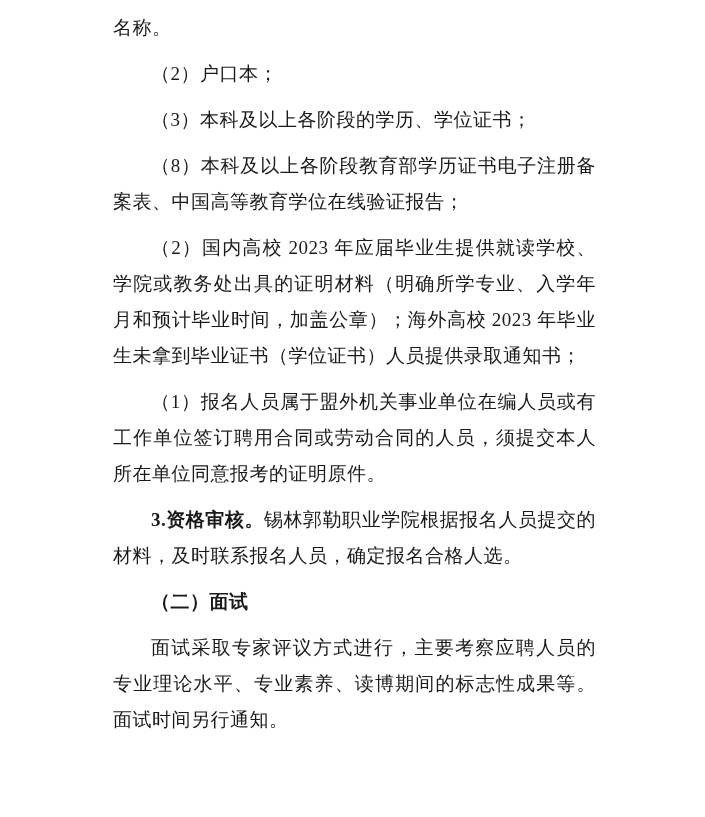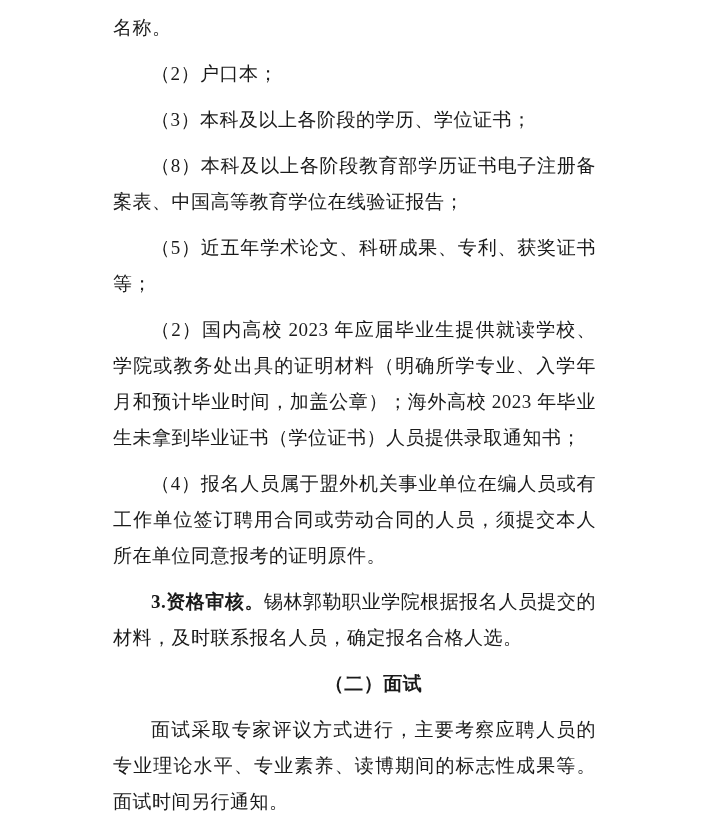--- a/index.html
+++ b/index.html
@@ -29,46 +29,45 @@
   .doc-page p {
     margin: 10px;
     padding: 0;
     text-indent: 2em;
   }
   .doc-page p.no-indent {
     text-indent: 0;
   }
   .doc-page p.heading {
     font-weight: bold;
-    text-align: center;
+    text-align: left;
   }
   .bold-lead {
     font-weight: bold;
   }
 </style>
 </head>
 <body>
 
 <div class="doc-page">
 
   <p class="no-indent">名称。</p>
 
 
   <p>（2）户口本；</p>
 
   <p>（3）本科及以上各阶段的学历、学位证书；</p>
 
   <p>（8）本科及以上各阶段教育部学历证书电子注册备案表、中国高等教育学位在线验证报告；</p>
 
-  <p>（5）近五年学术论文、科研成果、专利、获奖证书等；</p>
 
 
   <p>（2）国内高校 2023 年应届毕业生提供就读学校、学院或教务处出具的证明材料（明确所学专业、入学年月和预计毕业时间，加盖公章）；海外高校 2023 年毕业生未拿到毕业证书（学位证书）人员提供录取通知书；</p>
 
-  <p>（4）报名人员属于盟外机关事业单位在编人员或有工作单位签订聘用合同或劳动合同的人员，须提交本人所在单位同意报考的证明原件。</p>
+  <p>（1）报名人员属于盟外机关事业单位在编人员或有工作单位签订聘用合同或劳动合同的人员，须提交本人所在单位同意报考的证明原件。</p>
 
   <p><span class="bold-lead">3.资格审核。</span><span>锡林郭勒职业学院根据报名人员提交的材料，及时联系报名人员，确定报名合格人选。</span></p>
 
   <p class="heading">（二）面试</p>
 
   <p>面试采取专家评议方式进行，主要考察应聘人员的专业理论水平、专业素养、读博期间的标志性成果等。面试时间另行通知。</p>
 
 </div>
 
 </body></html>

